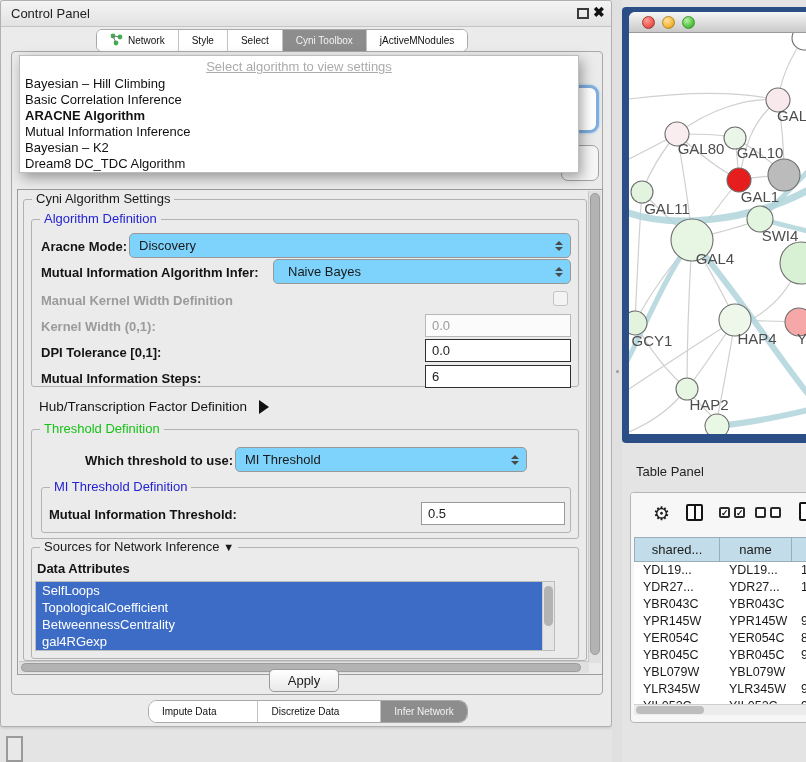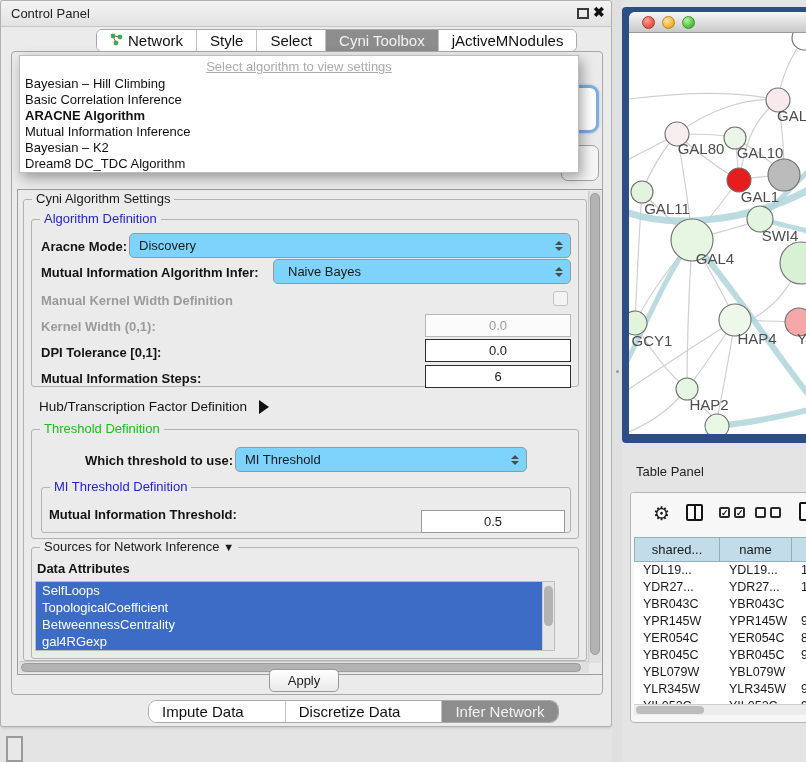--- a/index.html
+++ b/index.html
@@ -16,21 +16,21 @@
   .cp-titlebar { left:0; top:0; width:100%; height:26px;
         background:linear-gradient(#f4f4f4,#e2e2e2); border-bottom:1px solid #c4c4c4;
         border-radius:3px 3px 0 0; }
   .cp-title { left:10px; top:5px; font-size:13px; color:#222; }
   .cp-float { left:576px; top:7px; width:12px; height:11px; border:2px solid #3a3a3a; background:transparent; }
   .cp-close { left:592px; top:3px; font-size:14px; font-weight:bold; color:#111; }
 
   
   .tabbar { left:95px; top:28px; height:23px; display:flex; border:1px solid #a9a9a9;
         border-radius:6px; overflow:hidden; background:#fff; }
-  .tab { display:flex; align-items:center; gap:5px; padding:0 13px; font-size:15px;
+  .tab { display:flex; align-items:center; gap:5px; padding:0 13px; font-size:10px;
         border-left:1px solid #c3c3c3; background:#fff; color:#111; }
   .tab:first-child { border-left:none; }
   .tab.sel { background:#8d8d8d; color:#f2f2f2; }
 
   
   .content { left:10px; top:50px; width:592px; height:644px; background:#ebebeb;
         border:1px solid #a8a8a8; border-radius:4px; }
 
   
   .frag-a { left:560px; top:84px; width:38px; height:48px; background:#fff;
@@ -60,21 +60,21 @@
   .plain { font-weight:normal; }
 
   .combo { position:absolute; height:25px; background:#7dd3fc; border:1px solid #989898; border-radius:5px;
         font-size:13px; display:flex; align-items:center; padding:0 22px 0 9px; }
   .spin { position:absolute; right:7px; top:50%; transform:translateY(-50%); display:flex; flex-direction:column; gap:2px; }
   .spin i { display:block; width:0; height:0; border-left:4px solid transparent; border-right:4px solid transparent; }
   .spin .up { border-bottom:4px solid #4a4a4a; }
   .spin .dn { border-top:4px solid #4a4a4a; }
 
   .inp { position:absolute; height:23px; background:#fff; font-size:13px; display:flex;
-        align-items:center; justify-content:center; padding:0 6px; }
+        align-items:center; justify-content:flex-start; padding:0 6px; }
   .inp.dark { border:1px solid #2f2f2f; }
   .inp.soft { border:1px solid #9a9a9a; }
   .inp.dis  { border:1px solid #b8b8b8; background:#fbfbfb; color:#9b9b9b; }
 
   .chk { position:absolute; width:15px; height:15px; border:1px solid #c3c3c3; border-radius:3px; background:#f3f3f3; }
 
   .tri-right { display:inline-block; width:0; height:0; border-top:7px solid transparent;
         border-bottom:7px solid transparent; border-left:10px solid #111; vertical-align:middle; margin-left:8px; }
 
   
@@ -246,21 +246,21 @@
     <span class="spin">
         <i class="up"></i>
         <i class="dn"></i>
       </span>
   </div>
 
   <div class="grp" style="left:40px; top:486px; width:530px; height:46px;">
     <span class="legend" style="color:#2323d1;">MI Threshold Definition</span>
   </div>
   <span class="lbl" style="left:48px; top:506px;">Mutual Information Threshold:</span>
-  <div class="inp soft" style="left:420px; top:501px; width:144px;margin-top:8px;">
+  <div class="inp soft" style="left:420px; top:501px; width:144px;">
     <span>0.5</span>
   </div>
 
   <div class="grp" style="left:30px; top:546px; width:548px; height:112px;">
     <span class="legend">
       <span>Sources for Network Inference</span>
       <span style="font-size:11px;">▼</span>
     </span>
   </div>
   <span class="lbl" style="left:36px; top:560px;">Data Attributes</span>

